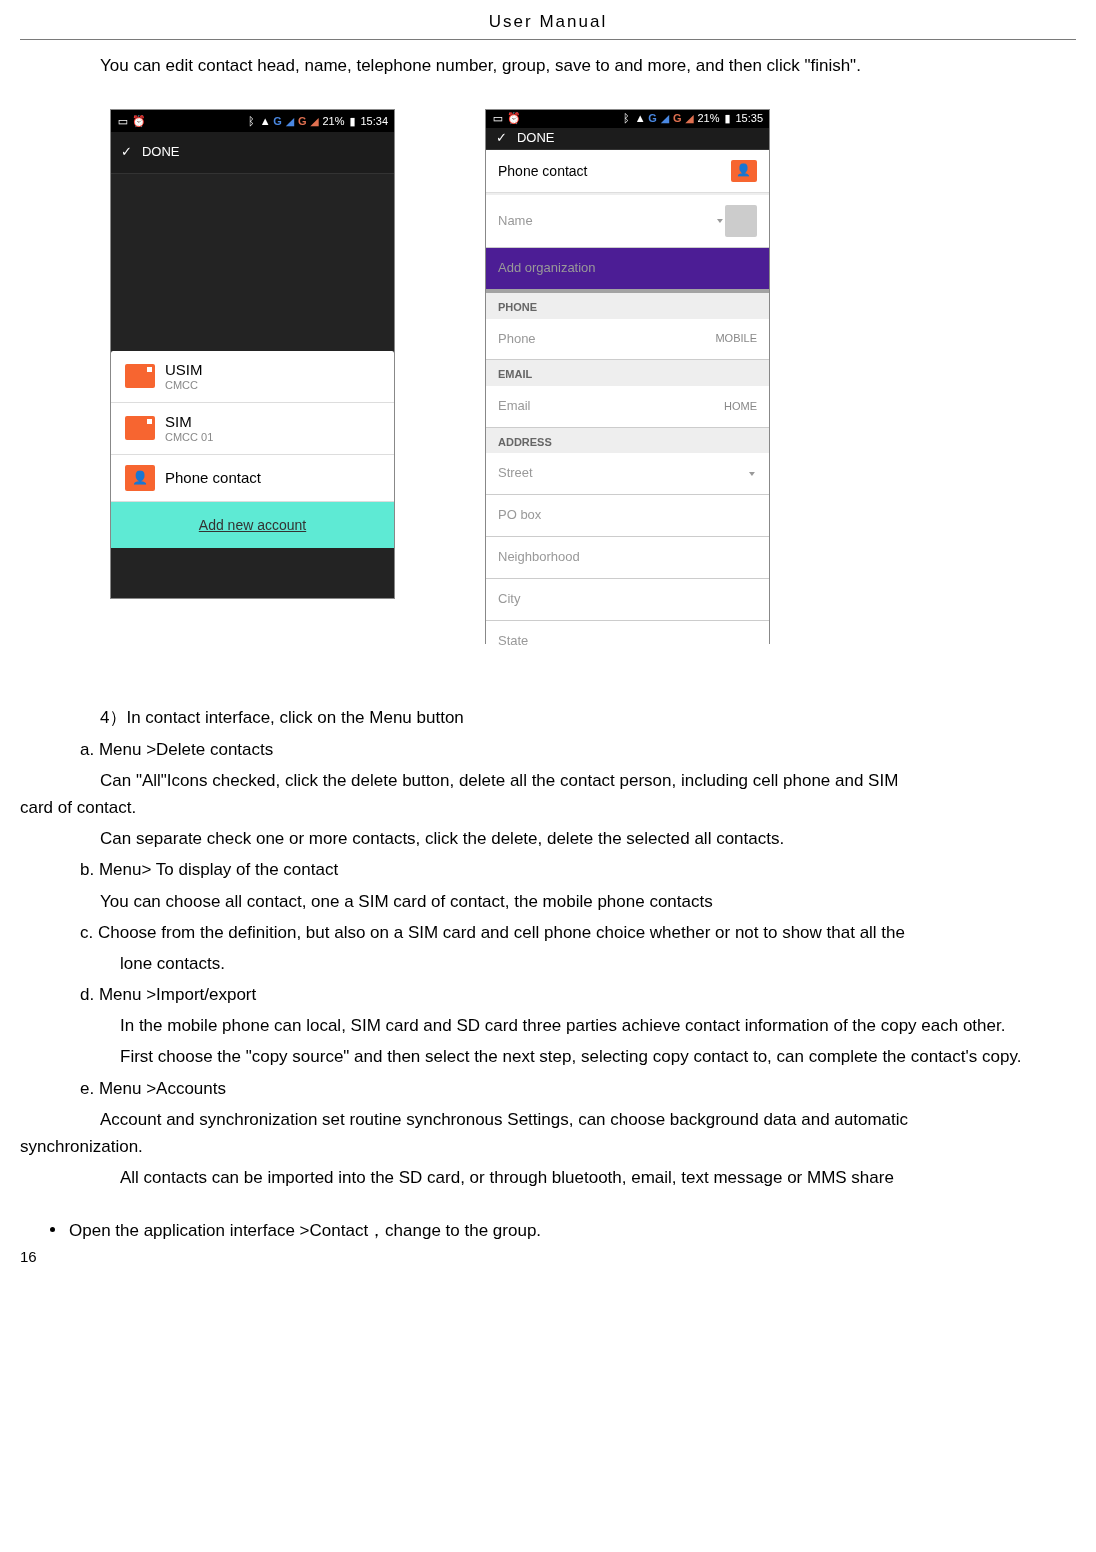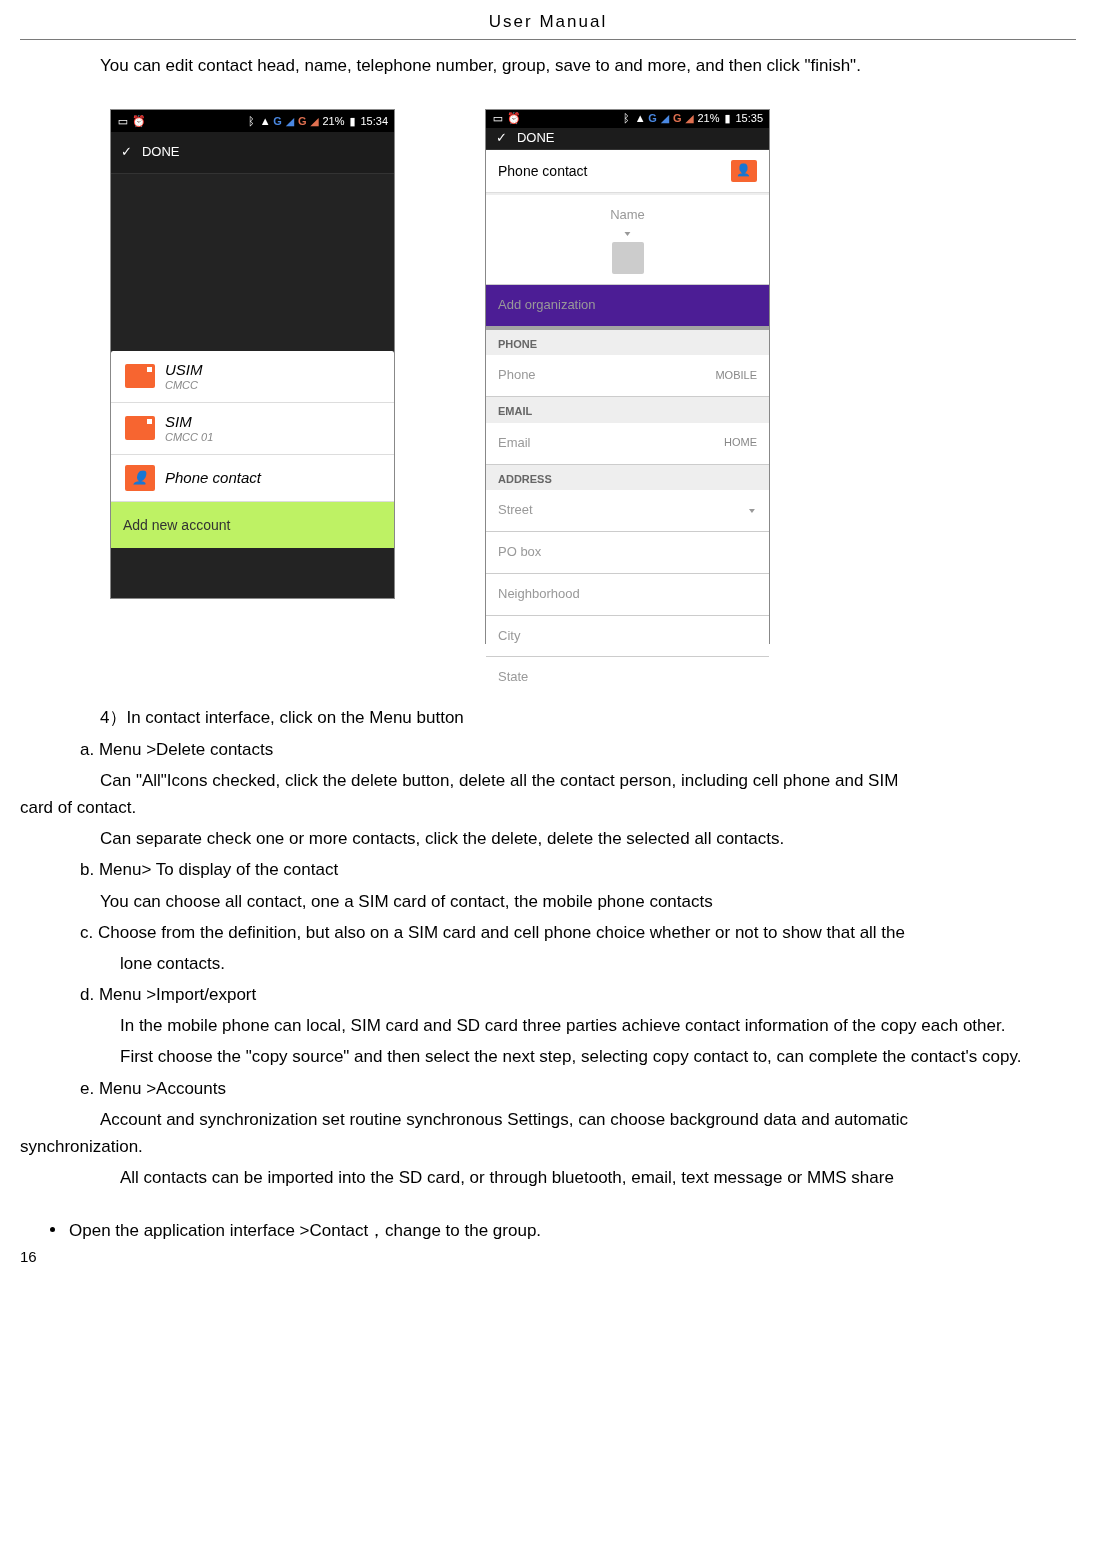--- a/index.html
+++ b/index.html
@@ -80,34 +80,34 @@
       padding:14px 14px;
       border-bottom:2px solid #2a94e6;
       font-size:15px;
     }
     .dialog-item {
       display:flex;
       align-items:center;
       gap:10px;
       padding:10px 14px;
       border-bottom:1px solid #ddd;
-      font-style:italic;
     }
     .sim-icon { width:30px; height:24px; background:#f76530; border-radius:2px; position:relative; }
     .sim-icon::after { content:""; position:absolute; right:3px; top:3px; width:5px; height:5px; background:#fff; }
     .contact-icon { width:30px; height:26px; background:#f76530; border-radius:2px; display:flex; align-items:center; justify-content:center; }
     .di-labels { display:flex; flex-direction:column; line-height:1.2; }
     .di-main { font-size:15px; color:#000; }
     .di-sub { font-size:11px; color:#888; }
     .dialog-footer {
-      text-align:left;
+      text-align:center;
       padding:12px;
       font-size:14px;
       color:#333;
-      background:#bef264;
+      background:#5eead4;
+      text-decoration:underline;
     }
     .dim-bottom { min-height:50px; background:#2a2a2a; opacity:0.6; }
 
     .phone2-body { background:#eee; flex:1; display:flex; flex-direction:column; }
     .pc-row {
       background:#fff;
       display:flex;
       align-items:center;
       justify-content:space-between;
       padding:10px 12px;
@@ -116,21 +116,20 @@
       color:#000;
       font-size:14px;
     }
     .name-row {
       background:#fff;
       display:flex;
       align-items:center;
       padding:10px 12px;
       border-bottom:1px solid #ccc;
       gap:0;
-      flex-direction:column;
     }
     .name-input-ph { flex:1; color:#999; }
     .avatar-ph { width:32px; height:32px; background:#ccc; border-radius:2px; }
     .chev { color:#999; font-size:10px; transform:scaleY(0.7); }
     .section-label {
       color:#666; font-size:11px; font-weight:bold; padding:6px 12px 2px 12px; background:#eee;
     }
     .field-row {
       background:#fff; display:flex; align-items:center; justify-content:space-between;
       padding:10px 12px; border-bottom:1px solid #ccc;

